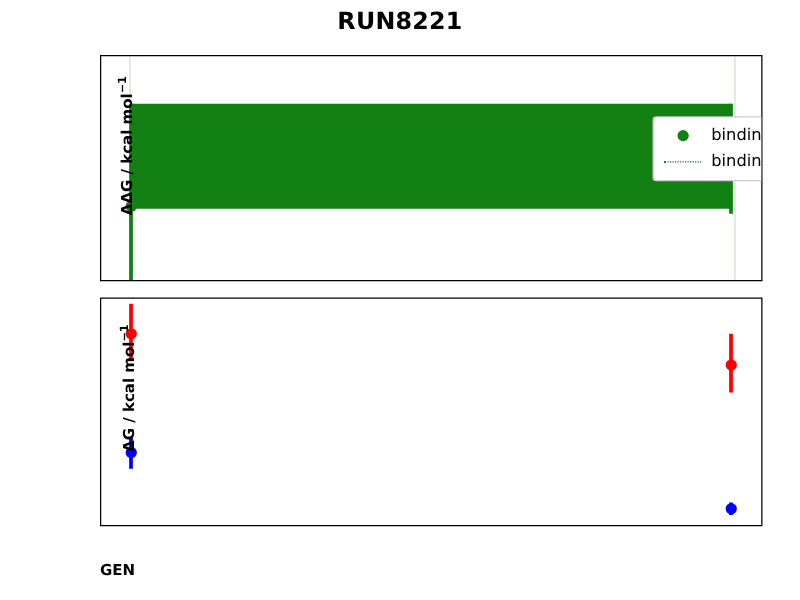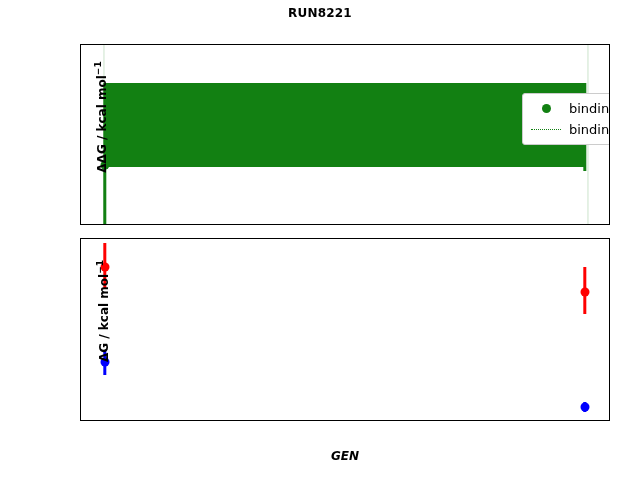--- a/index.html
+++ b/index.html
@@ -5,43 +5,43 @@
   html,body{margin:0;padding:0;}
   body{
     width:640px;height:480px;background:#ffffff;
     font-family:"DejaVu Sans",sans-serif;
     overflow:hidden;
   }
   #fig{position:relative;width:640px;height:480px;}
 
   .title{
     position:absolute;left:0;top:6px;width:640px;text-align:center;
-    font-size:12px;font-weight:bold;color:#000;letter-spacing:.2px;
+    font-size:19px;font-weight:bold;color:#000;letter-spacing:.2px;
   }
 
   
   .axes{position:absolute;box-sizing:border-box;border:1.6px solid #000;background:#fff;overflow:hidden;}
   #ax-top{left:80px;top:44px;width:530px;height:181px;}
   #ax-bot{left:80px;top:238px;width:530px;height:183px;}
 
   .plotarea{position:absolute;left:0;top:0;width:100%;height:100%;}
 
   
   .ytick{position:absolute;right:100%;width:5px;height:1.6px;background:#000;}
   .xtick{position:absolute;top:100%;width:1.6px;height:5px;background:#000;}
 
   
   .ylabel{
     position:absolute;transform-origin:center center;transform:rotate(-90deg);
     font-size:12px;font-weight:bold;color:#000;white-space:nowrap;text-align:center;
   }
   #ylab-top{left:-60px;top:64px;width:160px;}
   #ylab-bot{left:-58px;top:64px;width:160px;}
-  .xlabel{position:absolute;left:80px;top:449px;width:530px;text-align:center;
-          font-size:12px;font-weight:bold;color:#000;font-style:italic;}
+  .xlabel{position:absolute;left:80px;top:449px;width:530px;
+          font-size:12px;font-weight:bold;color:#000;}
   .sup{font-size:9px;vertical-align:super;}
 
   
   .band{position:absolute;}
   .ebar{position:absolute;transform:translateX(-50%);}
   .dot{position:absolute;border-radius:50%;transform:translate(-50%,-50%);}
   .vguide{position:absolute;width:1.1px;transform:translateX(-50%);}
 
   
   .legend{

